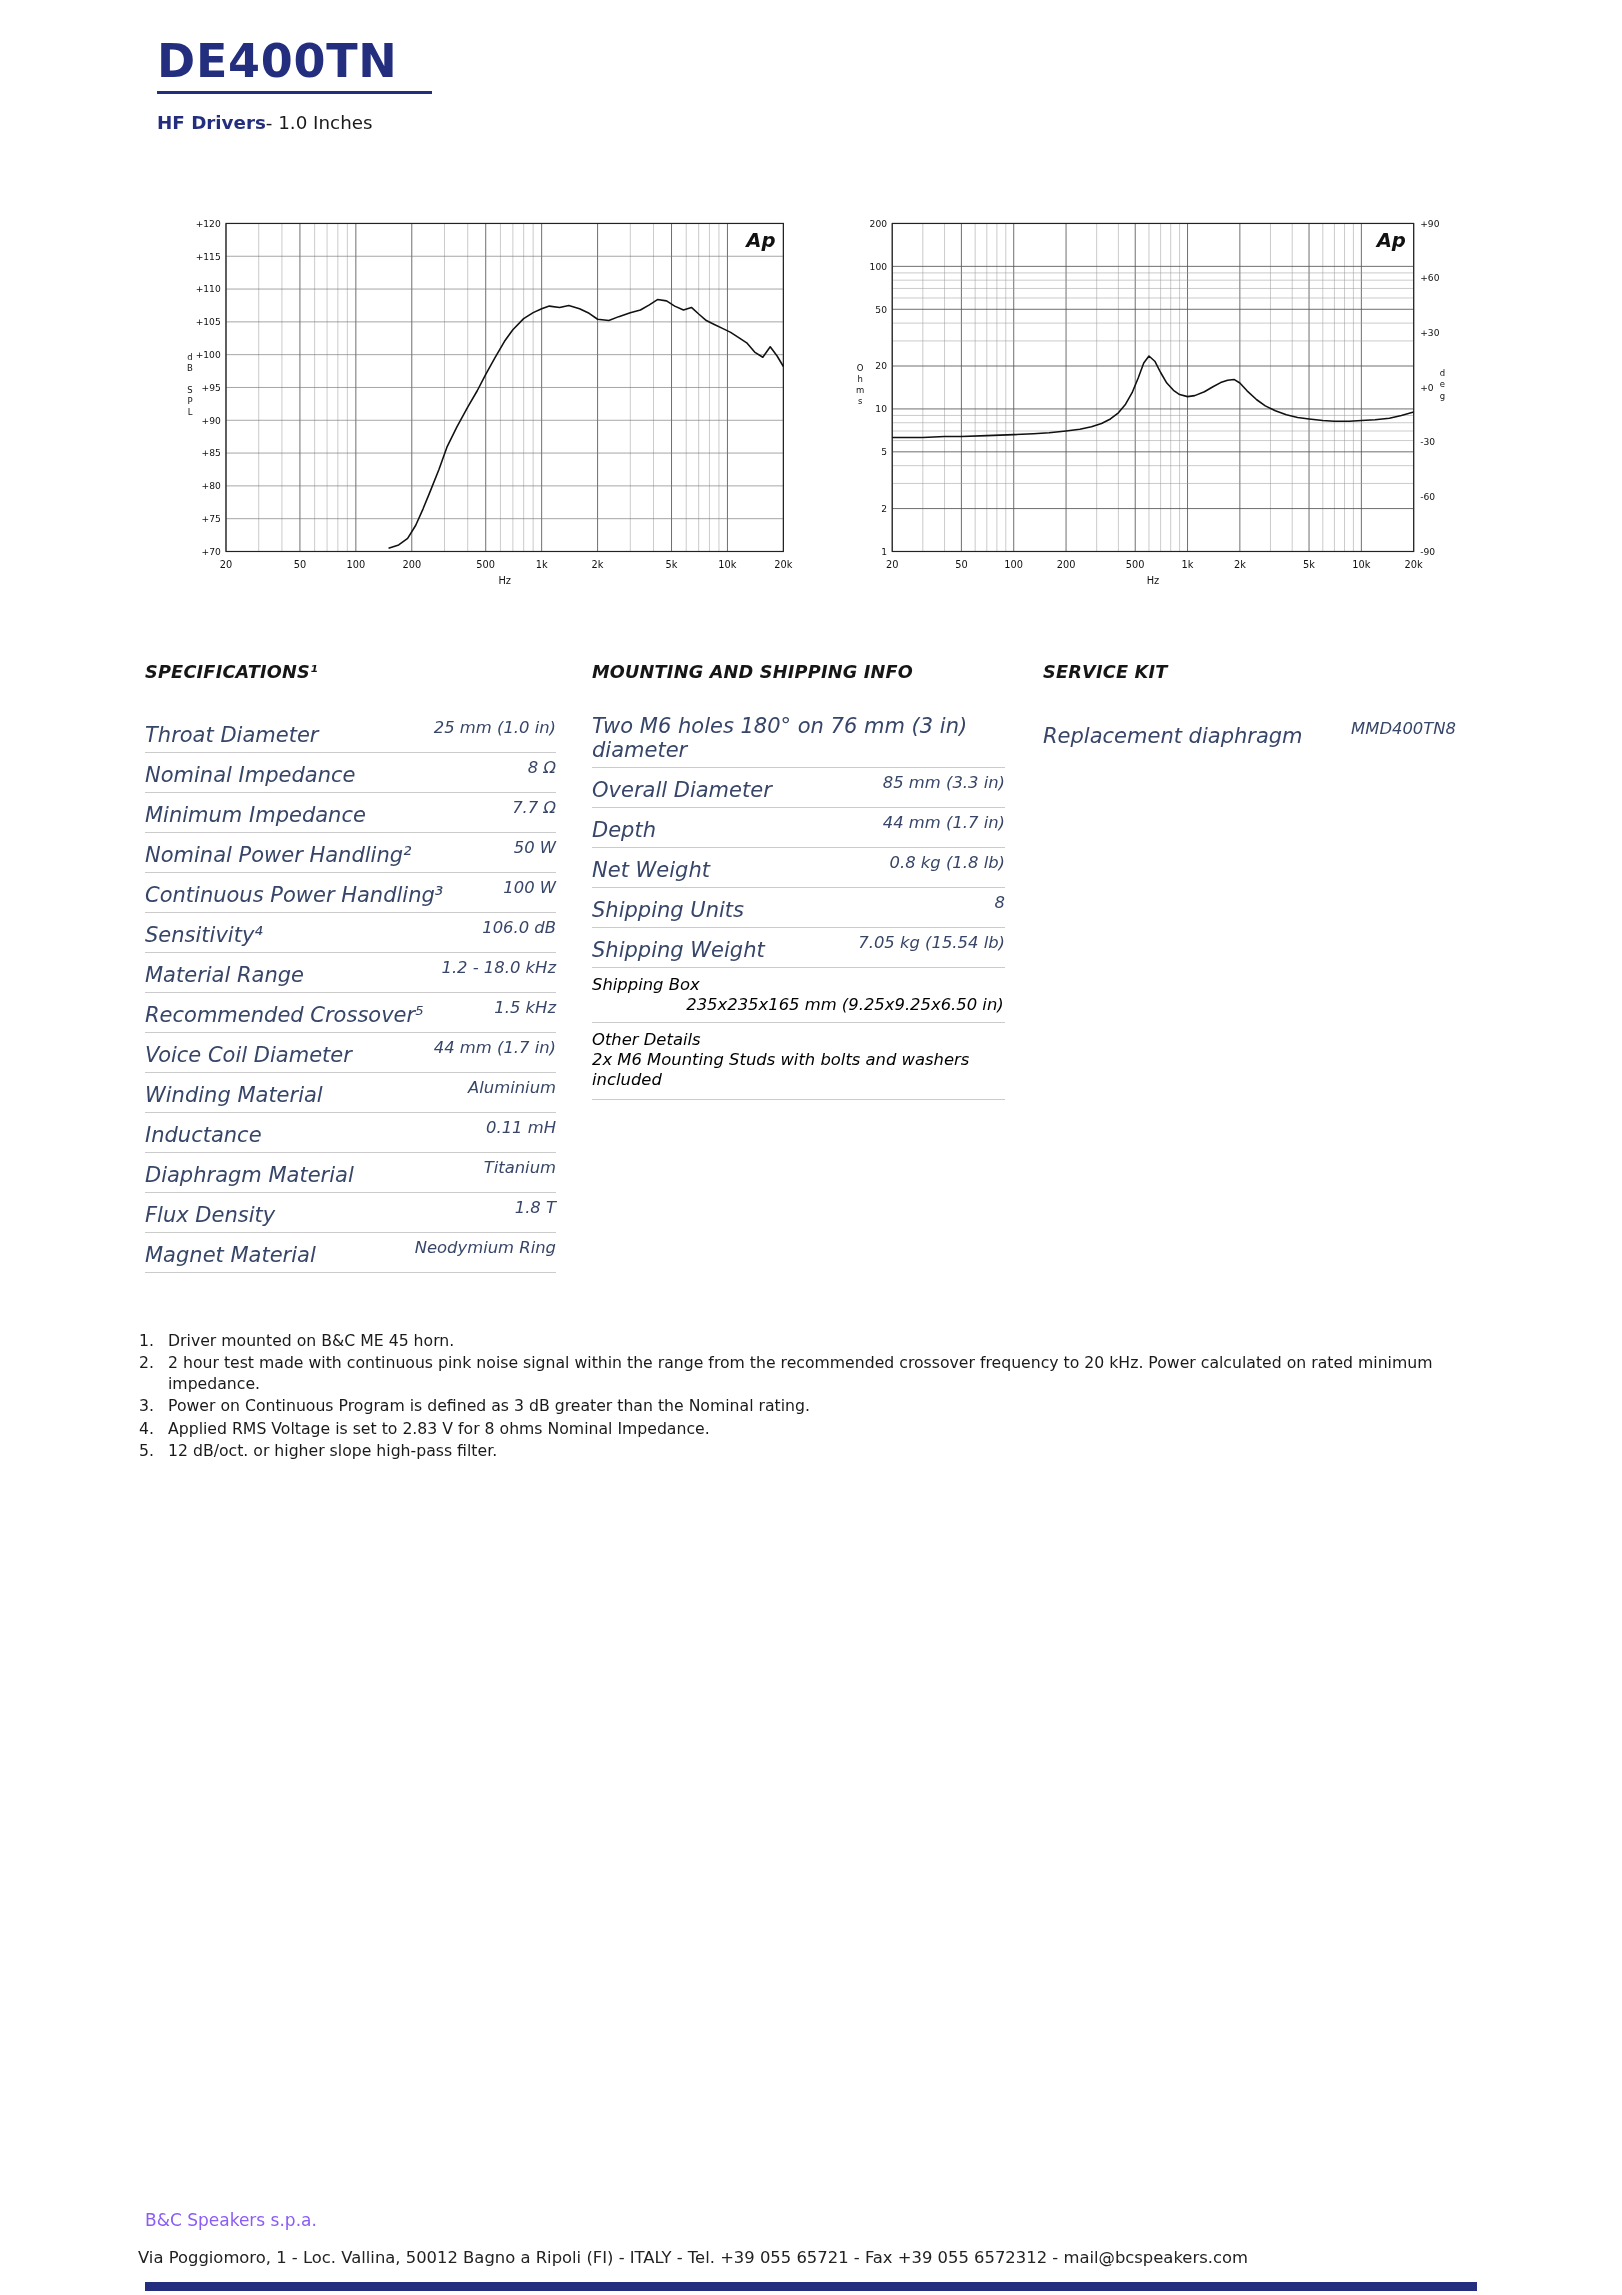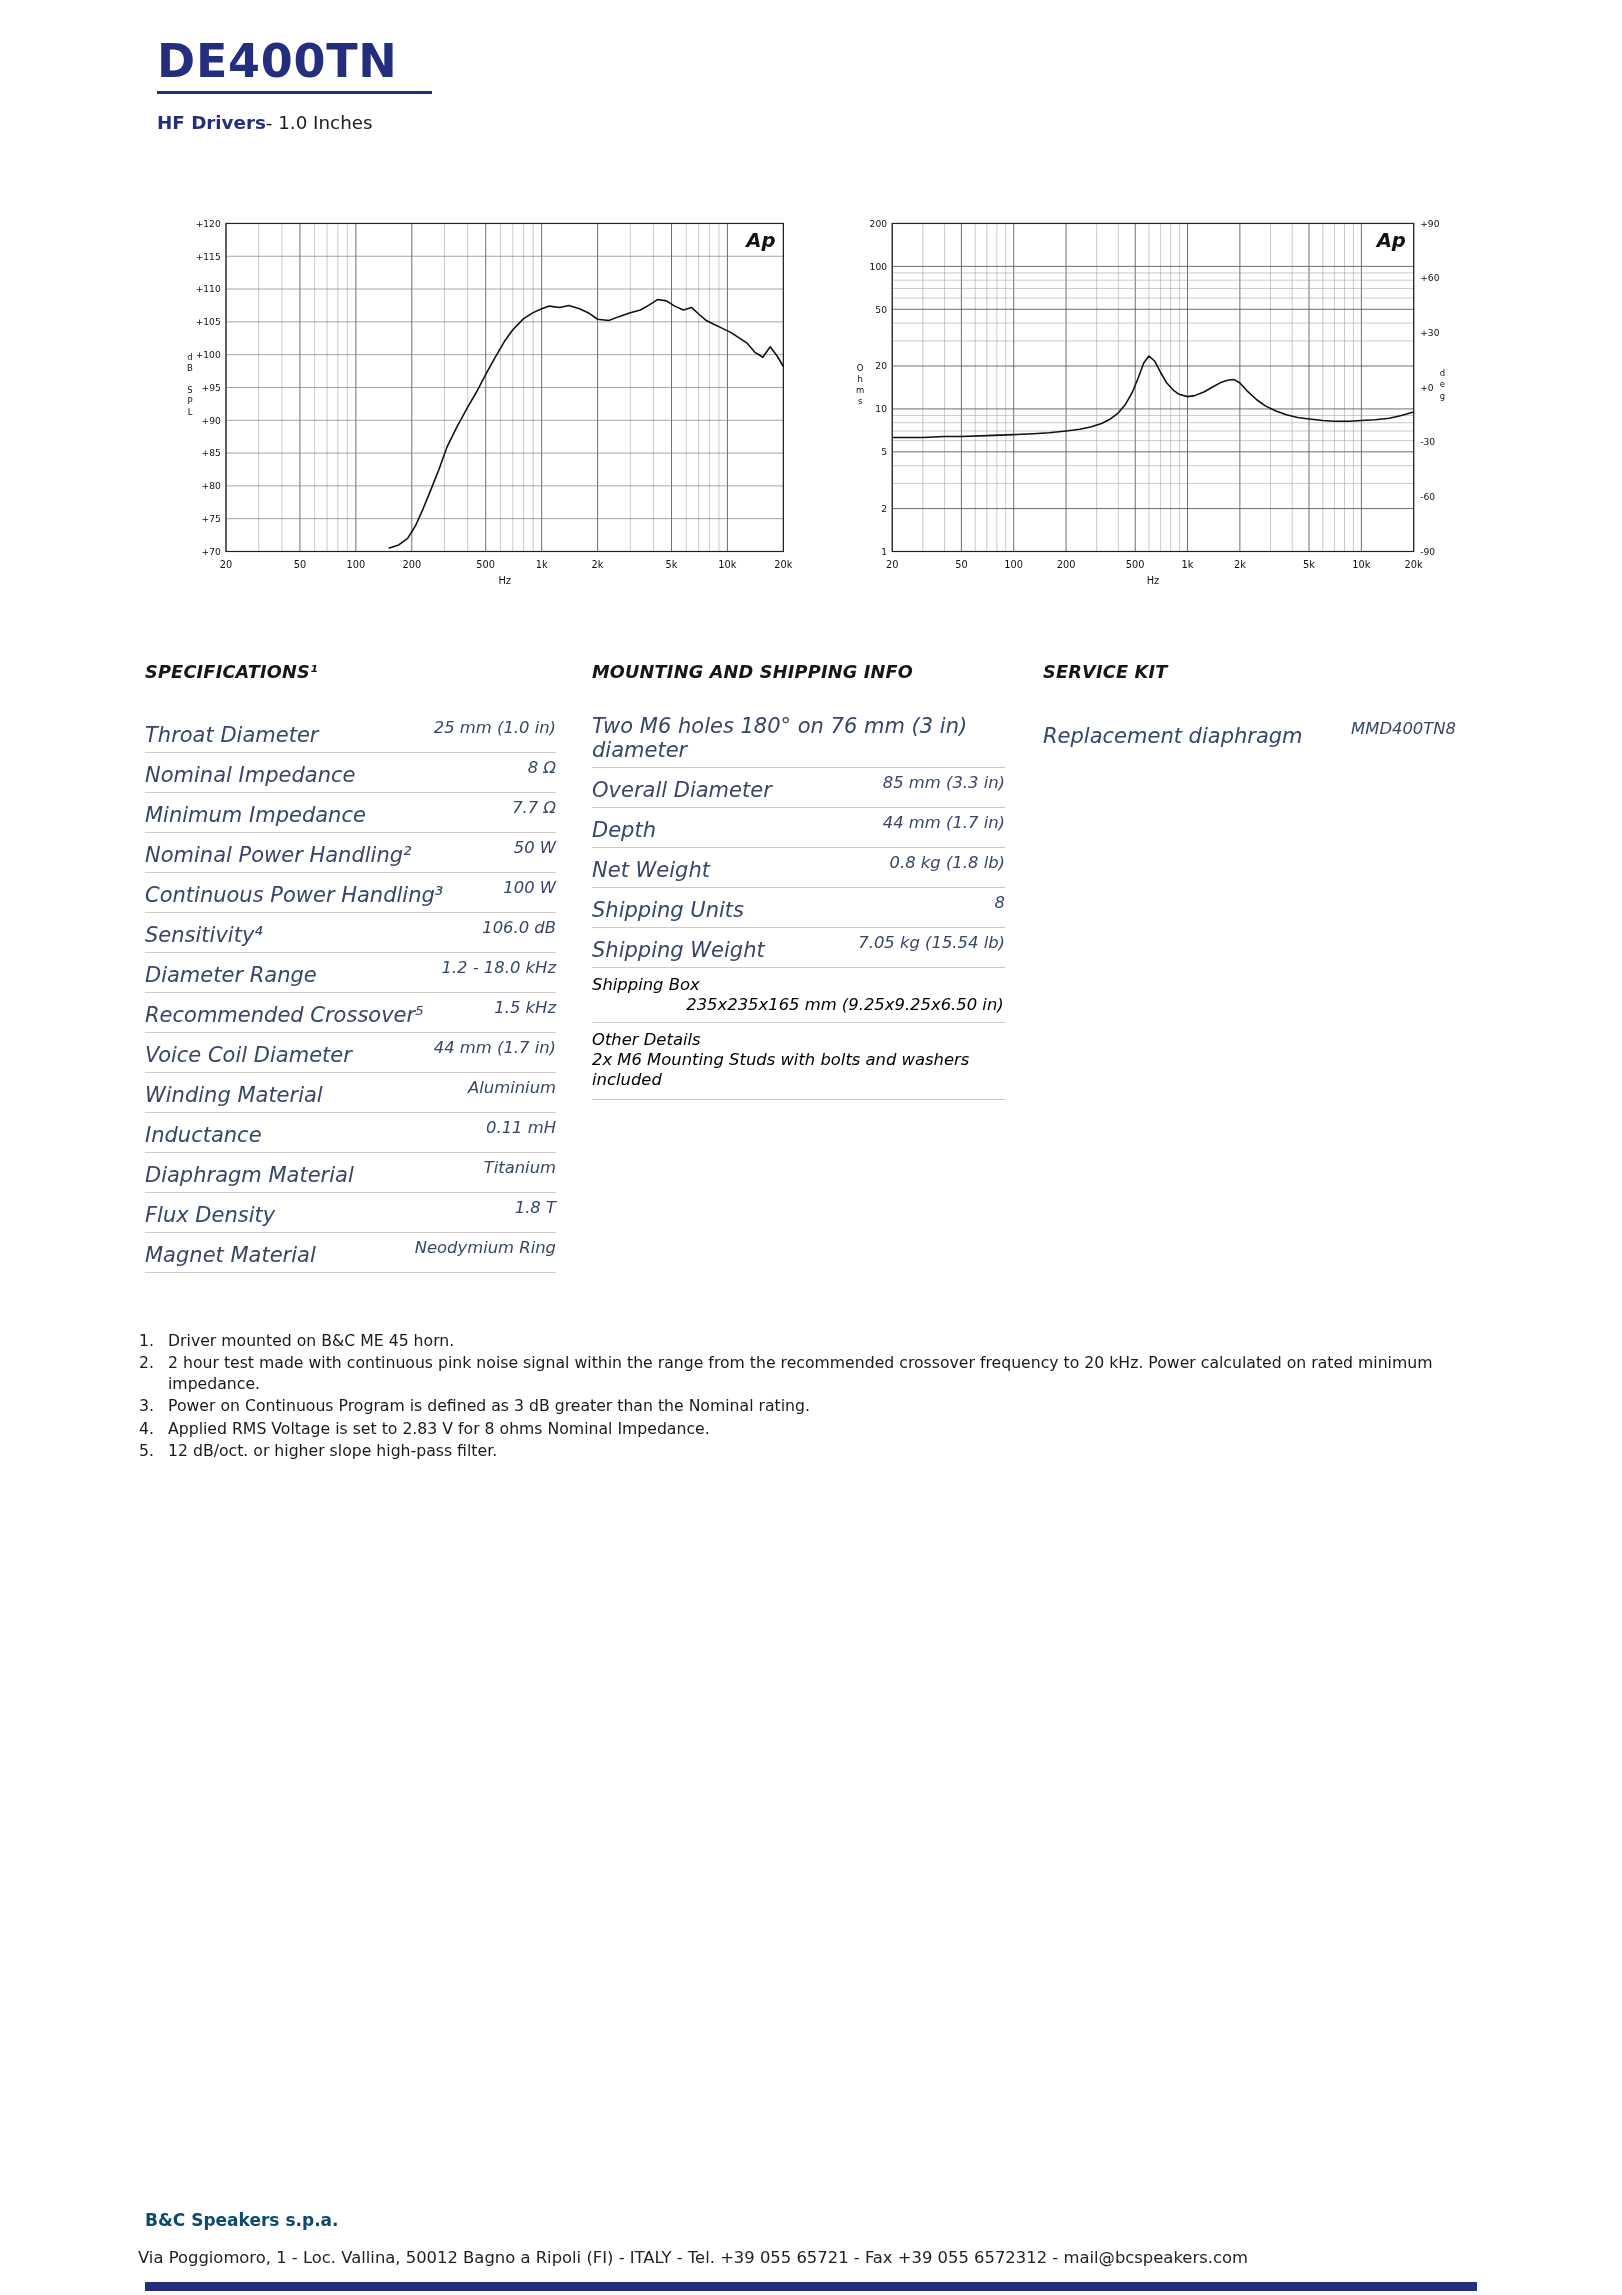--- a/index.html
+++ b/index.html
@@ -38,21 +38,21 @@
   .block-row .b-val-right { text-align:right; padding-right:1.3px; }
   .block-row .b-val-left { line-height:1.25; }
 
   
   .footnotes { position:absolute; left:139px; top:1331px; width:1348px; font-size:15.7px; color:#1a1a1a; }
   .fn { display:flex; line-height:1.3; margin-bottom:2px; }
   .fn-num { width:29px; flex:none; }
   .fn-text { flex:1; max-width:1302px; }
 
   
-  .footer-company { position:absolute; left:145px; top:2210px; font-size:17px; font-weight:bold; color:#0c4a6e; }
+  .footer-company { position:absolute; left:145px; top:2210px; font-size:17px; font-weight:normal; color:#8b5cf6; }
   .footer-address { position:absolute; left:138px; top:2248px; font-size:16.4px; color:#222; }
   .footer-bar { position:absolute; left:145px; top:2282px; width:1332px; height:9.2px; background:#232e7e; }
 </style>
 </head>
 <body>
 
 <div id="page">
 
   <div class="header">
     <div class="title">DE400TN</div>
@@ -245,21 +245,21 @@
       </div>
     <div class="kv-row">
         <span class="lbl">Continuous Power Handling³</span>
         <span class="val">100 W</span>
       </div>
     <div class="kv-row">
         <span class="lbl">Sensitivity⁴</span>
         <span class="val">106.0 dB</span>
       </div>
     <div class="kv-row">
-        <span class="lbl">Diameter Range</span>
+        <span class="lbl">Material Range</span>
         <span class="val">1.2 - 18.0 kHz</span>
       </div>
     <div class="kv-row">
         <span class="lbl">Recommended Crossover⁵</span>
         <span class="val">1.5 kHz</span>
       </div>
     <div class="kv-row">
         <span class="lbl">Voice Coil Diameter</span>
         <span class="val">44 mm (1.7 in)</span>
       </div>

